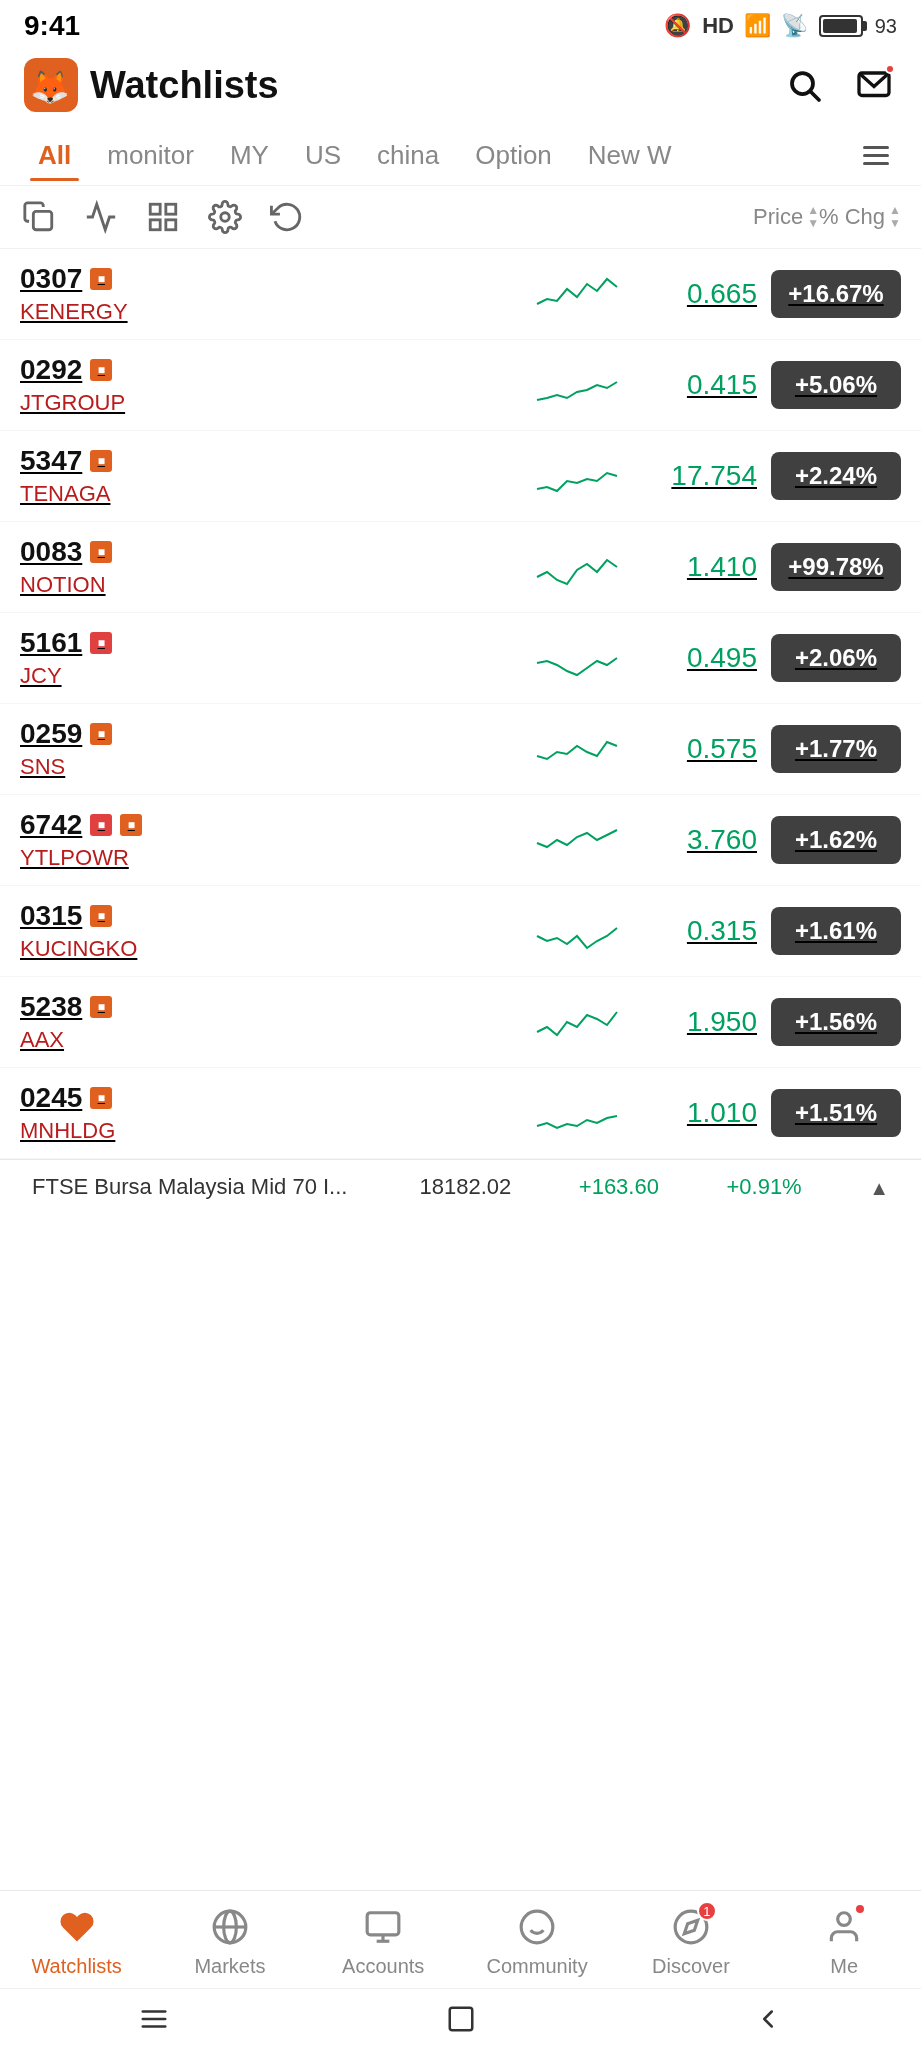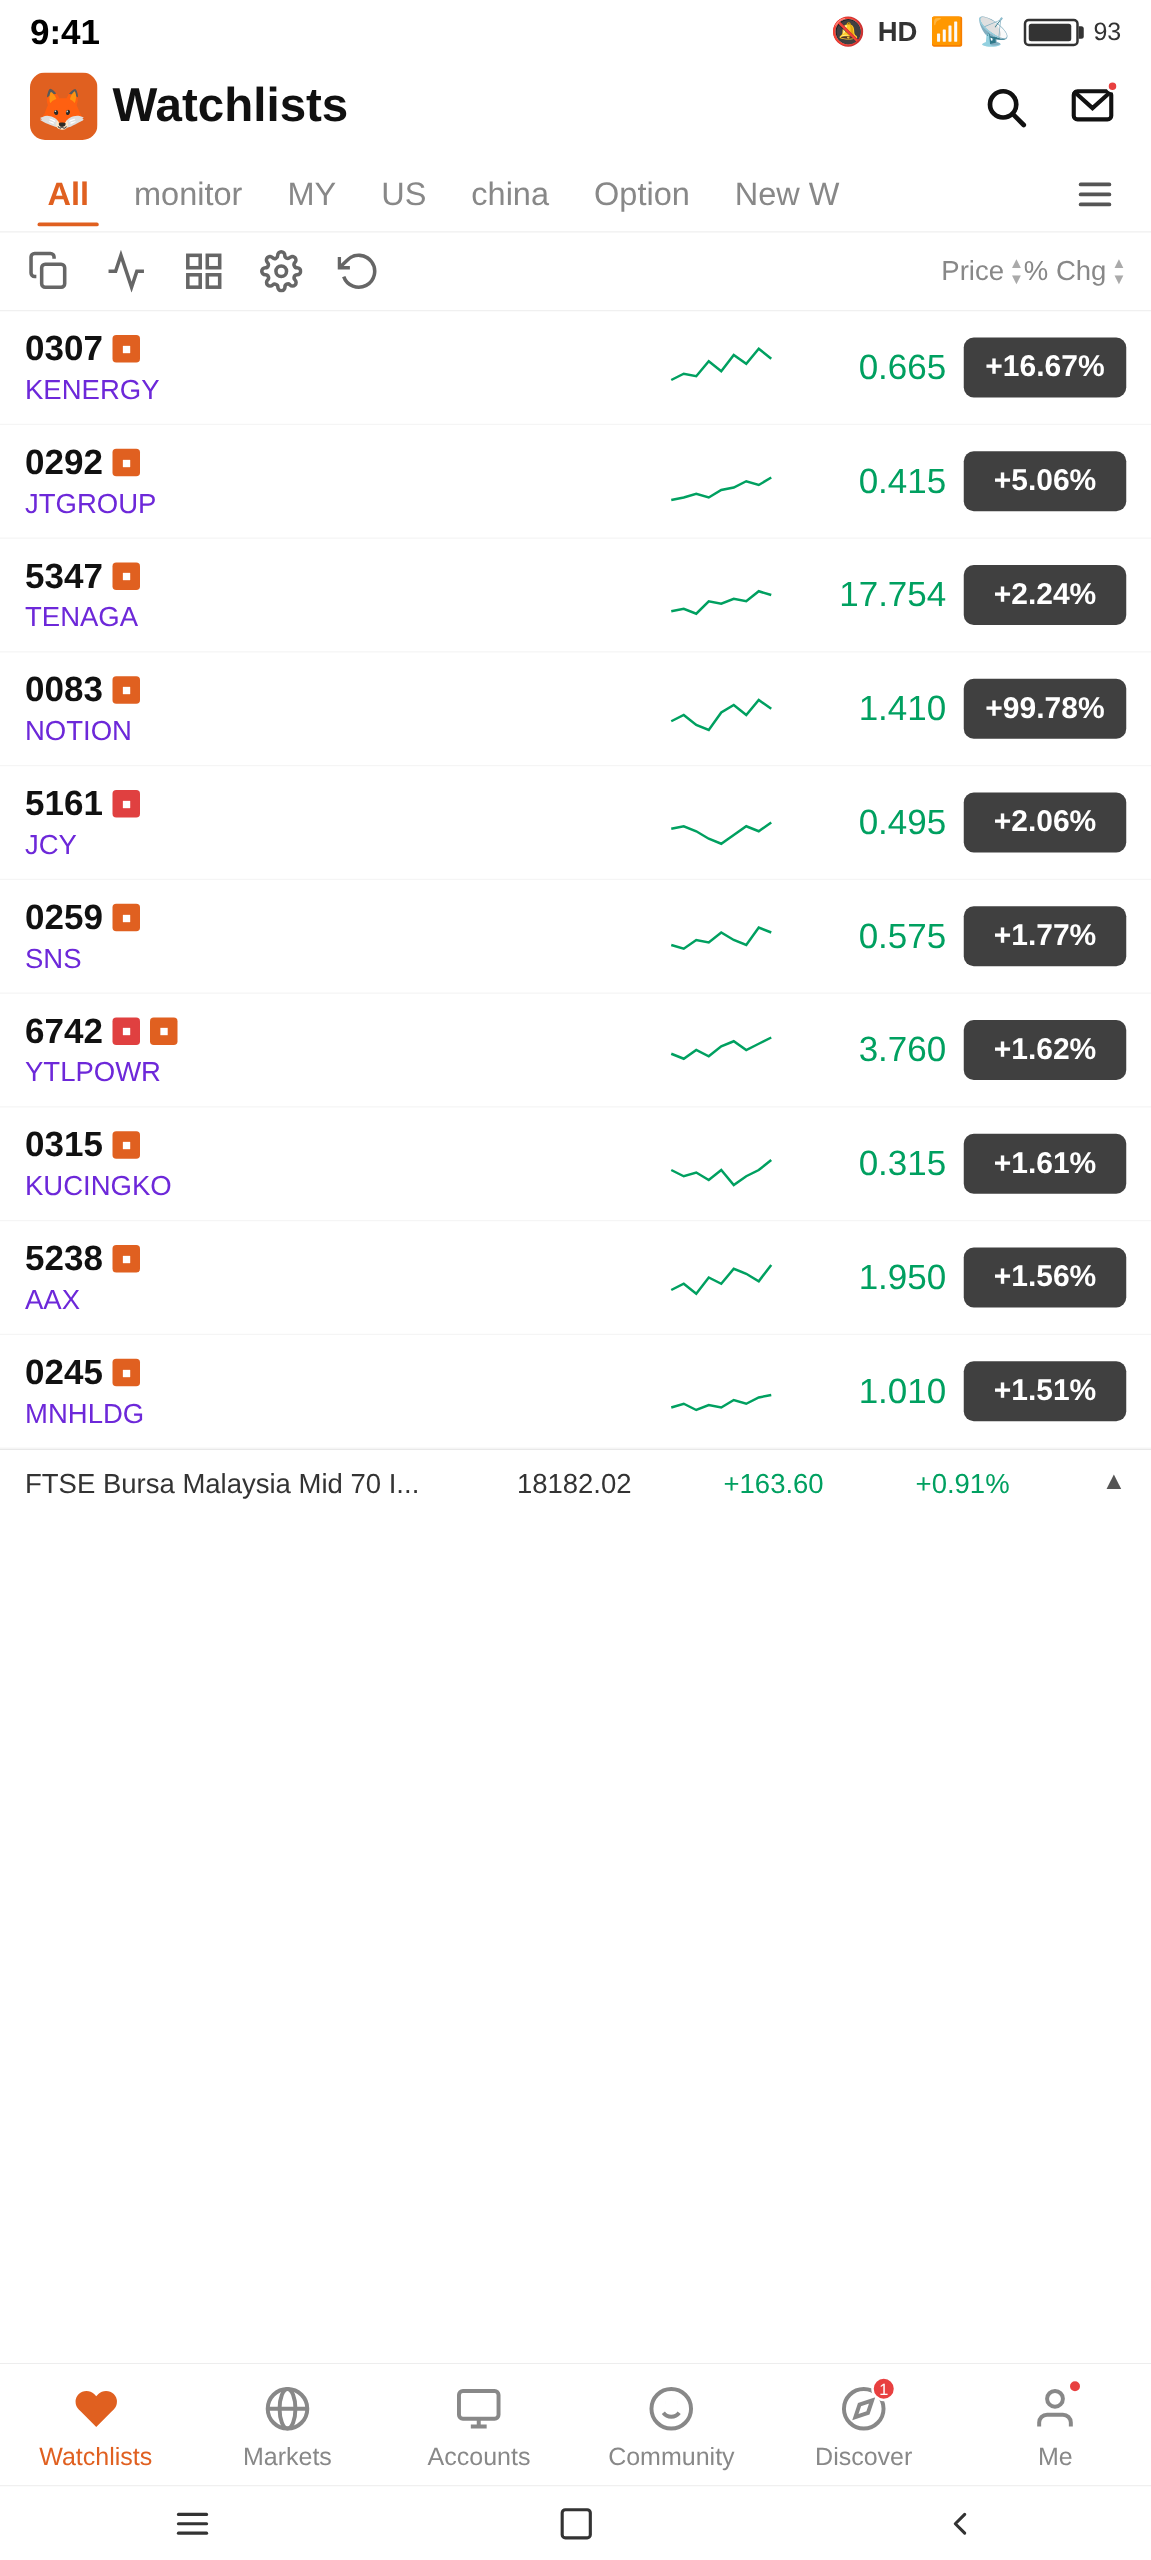--- a/index.html
+++ b/index.html
@@ -214,20 +214,21 @@
     .col-header .sort-arrows span {
       font-size: 12px;
       line-height: 1.1;
       color: #aaa;
     }
 
     
     .stock-list {
       flex: 1;
       overflow-y: auto;
+      text-decoration: underline;
     }
     .stock-item {
       display: flex;
       align-items: center;
       padding: 14px 20px;
       border-bottom: 1px solid #f5f5f5;
       cursor: pointer;
     }
     .stock-info {
       flex: 1;
@@ -251,21 +252,21 @@
       display: flex;
       align-items: center;
       justify-content: center;
       font-size: 12px;
       color: #fff;
     }
     .stock-tag.orange { background: #e06020; }
     .stock-tag.red { background: #e04040; }
     .stock-name {
       font-size: 22px;
-      color: #6d28d9;
+      color: #b91c1c;
     }
     .stock-chart {
       width: 100px;
       height: 50px;
       margin: 0 20px;
       flex-shrink: 0;
     }
     .stock-price {
       font-size: 28px;
       color: #00a060;
@@ -282,23 +283,23 @@
       padding: 10px 16px;
       border-radius: 8px;
       min-width: 130px;
       text-align: center;
     }
 
     
     .bottom-ticker {
       background: #fff;
       border-top: 1px solid #e8e8e8;
-      padding: 14px 20px;
-      display: flex;
-      align-items: flex-start;
+      padding: 14px 32px;
+      display: flex;
+      align-items: flex-end;
       justify-content: space-between;
       font-size: 22px;
     }
     .ticker-name {
       color: #333;
       flex: 1;
       overflow: hidden;
       text-overflow: ellipsis;
       white-space: nowrap;
       max-width: 320px;

